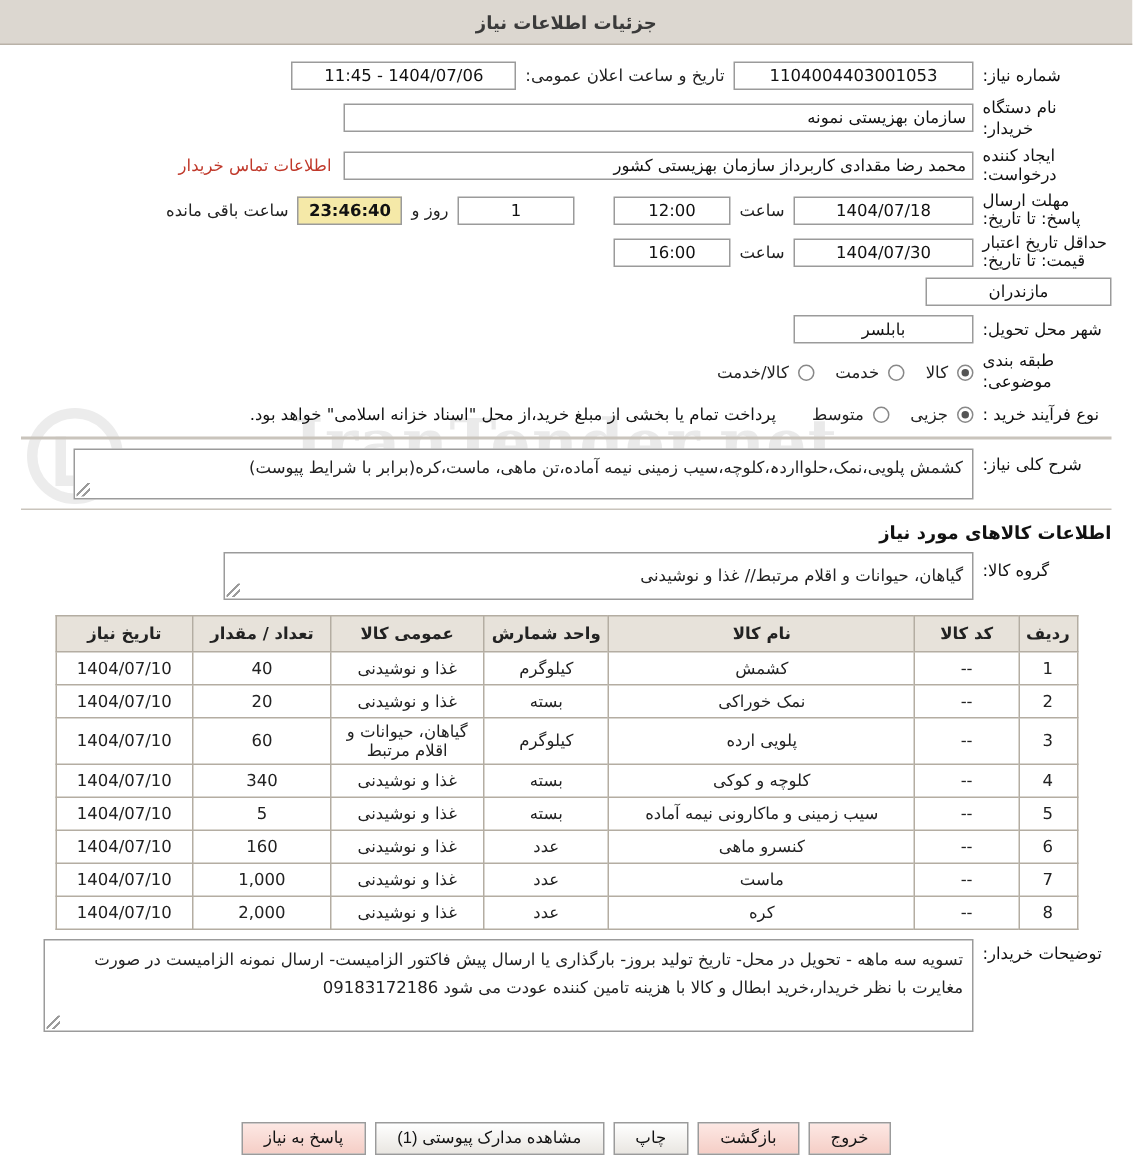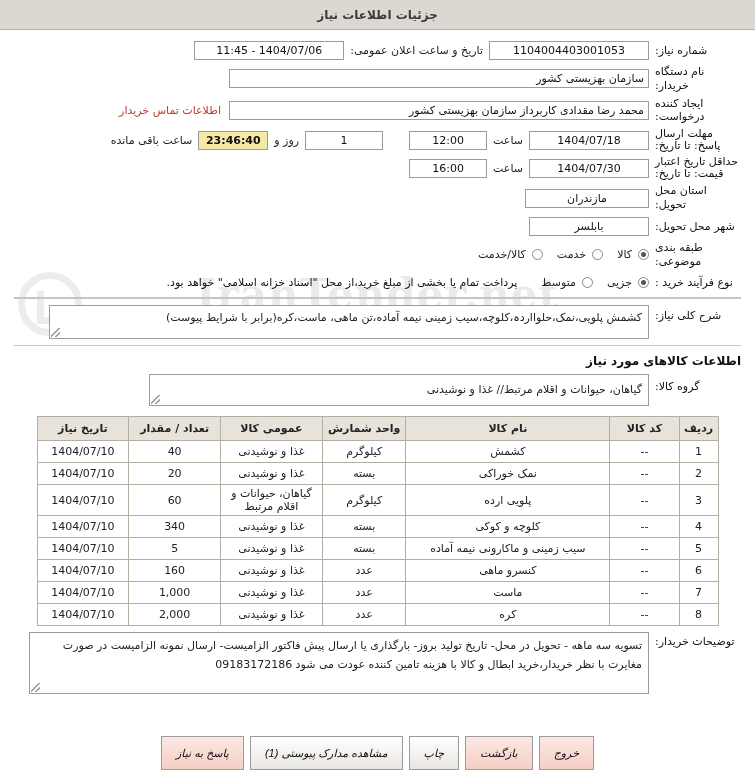--- a/index.html
+++ b/index.html
@@ -203,26 +203,25 @@
     left: 0; right: 0;
     display: flex;
     justify-content: center;
     gap: 6px;
   }
   .btn {
     border: 1px solid #9b9b9b;
     background: linear-gradient(#ffffff, #e9e6e1);
     font-size: 11px;
     padding: 3px 14px;
-    height: 34px;
+    height: 22px;
     line-height: 15px;
     cursor: pointer;
     color: #111;
     white-space: nowrap;
-    font-style: italic;
   }
   .btn.pink  { background: linear-gradient(#fde8e4, #f5cec6); }
   .btn.pink2 { background: linear-gradient(#fde8e4, #f5cec6); }
 </style>
 </head>
 <body>
 
 <div class="page">
 
   <div class="titlebar">
@@ -236,21 +235,21 @@
 
     <div class="row">
       <div class="lbl">شماره نیاز:</div>
       <div class="fld" style="width:160px;">1104004403001053</div>
       <div class="mini-lbl">تاریخ و ساعت اعلان عمومی:</div>
       <div class="fld" style="width:150px;">1404/07/06 - 11:45</div>
     </div>
 
     <div class="row">
       <div class="lbl">نام دستگاه خریدار:</div>
-      <div class="fld right" style="width:420px;">سازمان بهزیستی کشور</div>
+      <div class="fld right" style="width:420px;">سازمان بهزیستی نمونه</div>
     </div>
 
     <div class="row">
       <div class="lbl">ایجاد کننده درخواست:</div>
       <div class="fld right" style="width:420px;">محمد رضا  مقدادی کاربرداز سازمان بهزیستی کشور</div>
       <a class="link" href="#">اطلاعات تماس خریدار</a>
     </div>
 
     <div class="row">
       <div class="lbl two">مهلت ارسال پاسخ: تا تاریخ:</div>
@@ -265,21 +264,20 @@
     </div>
 
     <div class="row">
       <div class="lbl two">حداقل تاریخ اعتبار قیمت: تا تاریخ:</div>
       <div class="fld" style="width:120px;">1404/07/30</div>
       <div class="mini-lbl">ساعت</div>
       <div class="fld" style="width:78px;">16:00</div>
     </div>
 
     <div class="row">
-      <div class="lbl">استان محل تحویل:</div>
       <div class="fld" style="width:124px;">مازندران</div>
     </div>
 
     <div class="row">
       <div class="lbl">شهر محل تحویل:</div>
       <div class="fld" style="width:120px;">بابلسر</div>
     </div>
 
     <div class="row">
       <div class="lbl">طبقه بندی موضوعی:</div>

